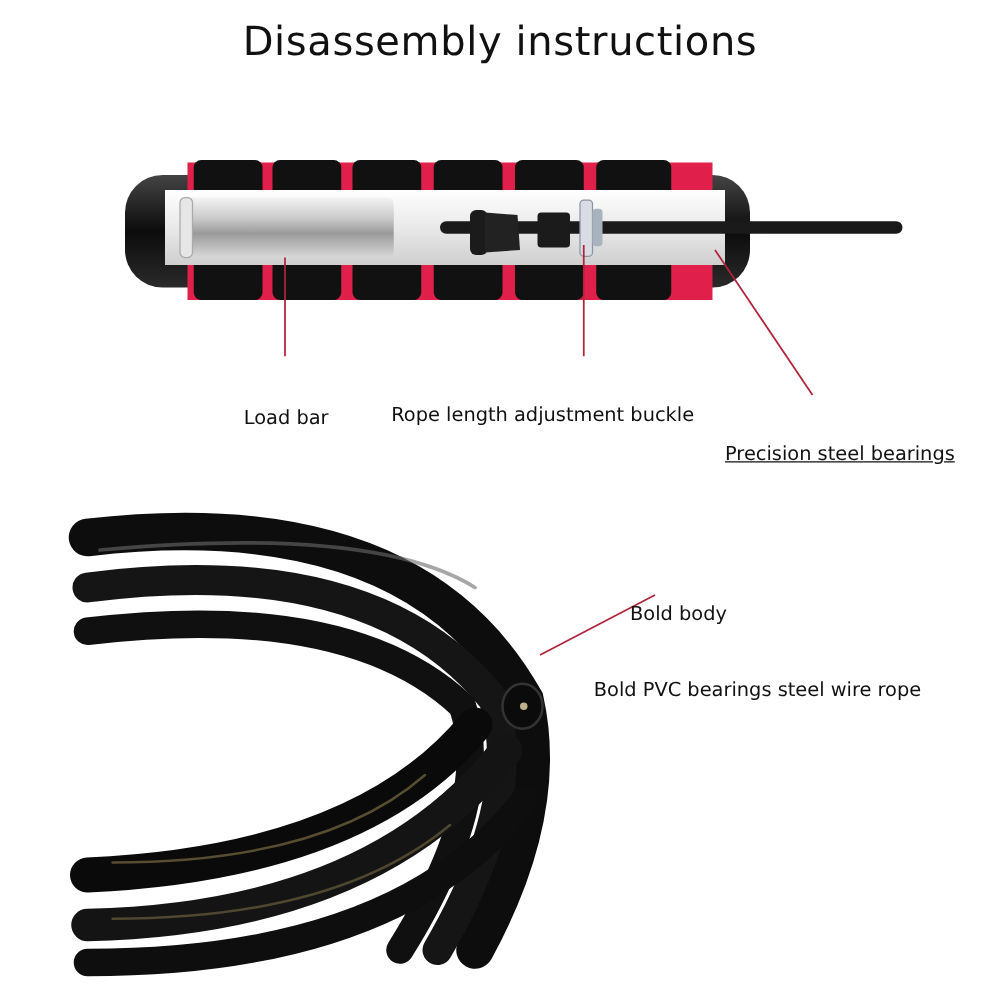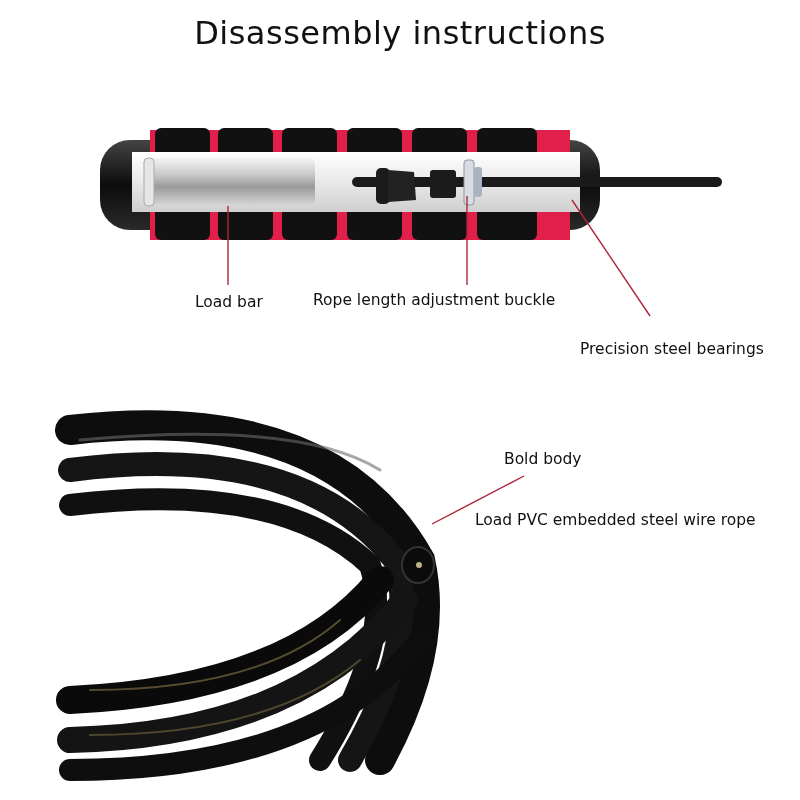--- a/index.html
+++ b/index.html
@@ -1,18 +1,18 @@
 <!DOCTYPE html>
 <html><head>
 <meta charset="utf-8">
 <style>
   html,body{margin:0;padding:0;background:#fff;}
   body{width:800px;height:800px;position:relative;overflow:hidden;font-family:"DejaVu Sans","Liberation Sans",sans-serif;}
   .title{position:absolute;left:0;top:14px;width:800px;text-align:center;font-size:32px;color:#111;font-family:"DejaVu Sans",sans-serif;letter-spacing:0.5px;}
-  .label{position:absolute;font-size:15.5px;color:#111;white-space:nowrap;font-family:"DejaVu Sans",sans-serif;}
+  .label{position:absolute;font-size:15.5px;color:#111;white-space:nowrap;font-family:"DejaVu Sans",sans-serif;margin-top:32px;}
   svg{position:absolute;left:0;top:0;}
 </style>
 </head>
 <body>
 
 <div class="title">Disassembly instructions</div>
 
 <svg width="800" height="800">
   <defs>
     <linearGradient id="metal" x1="0" y1="0" x2="0" y2="1">
@@ -79,15 +79,15 @@
     <path d="M90 690 Q260 690 340 620" stroke="#8a7a4a" stroke-width="2" opacity="0.6"></path>
     <path d="M90 735 Q270 735 360 660" stroke="#8a7a4a" stroke-width="2" opacity="0.5"></path>
     <ellipse cx="418" cy="565" rx="16" ry="18" fill="#0b0b0b" stroke="#333" stroke-width="2"></ellipse>
     <circle cx="419" cy="565" r="3" fill="#bfb08a"></circle>
   </g>
   <line x1="432" y1="524" x2="524" y2="476" stroke="#b0243a" stroke-width="1.4"></line>
 </svg>
 
 <div class="label" style="left:195px;top:293px;">Load bar</div>
 <div class="label" style="left:313px;top:291px;">Rope length adjustment buckle</div>
-<div class="label" style="left:580px;top:340px;">Precision steel bearings</div>
+<div class="label" style="left:580px;top:322px;text-decoration:underline;">Precision steel bearings</div>
 <div class="label" style="left:504px;top:450px;">Bold body</div>
-<div class="label" style="left:475px;top:511px;">Load PVC embedded steel wire rope</div>
+<div class="label" style="left:475px;top:511px;">Bold PVC bearings steel wire rope</div>
 
 </body></html>

